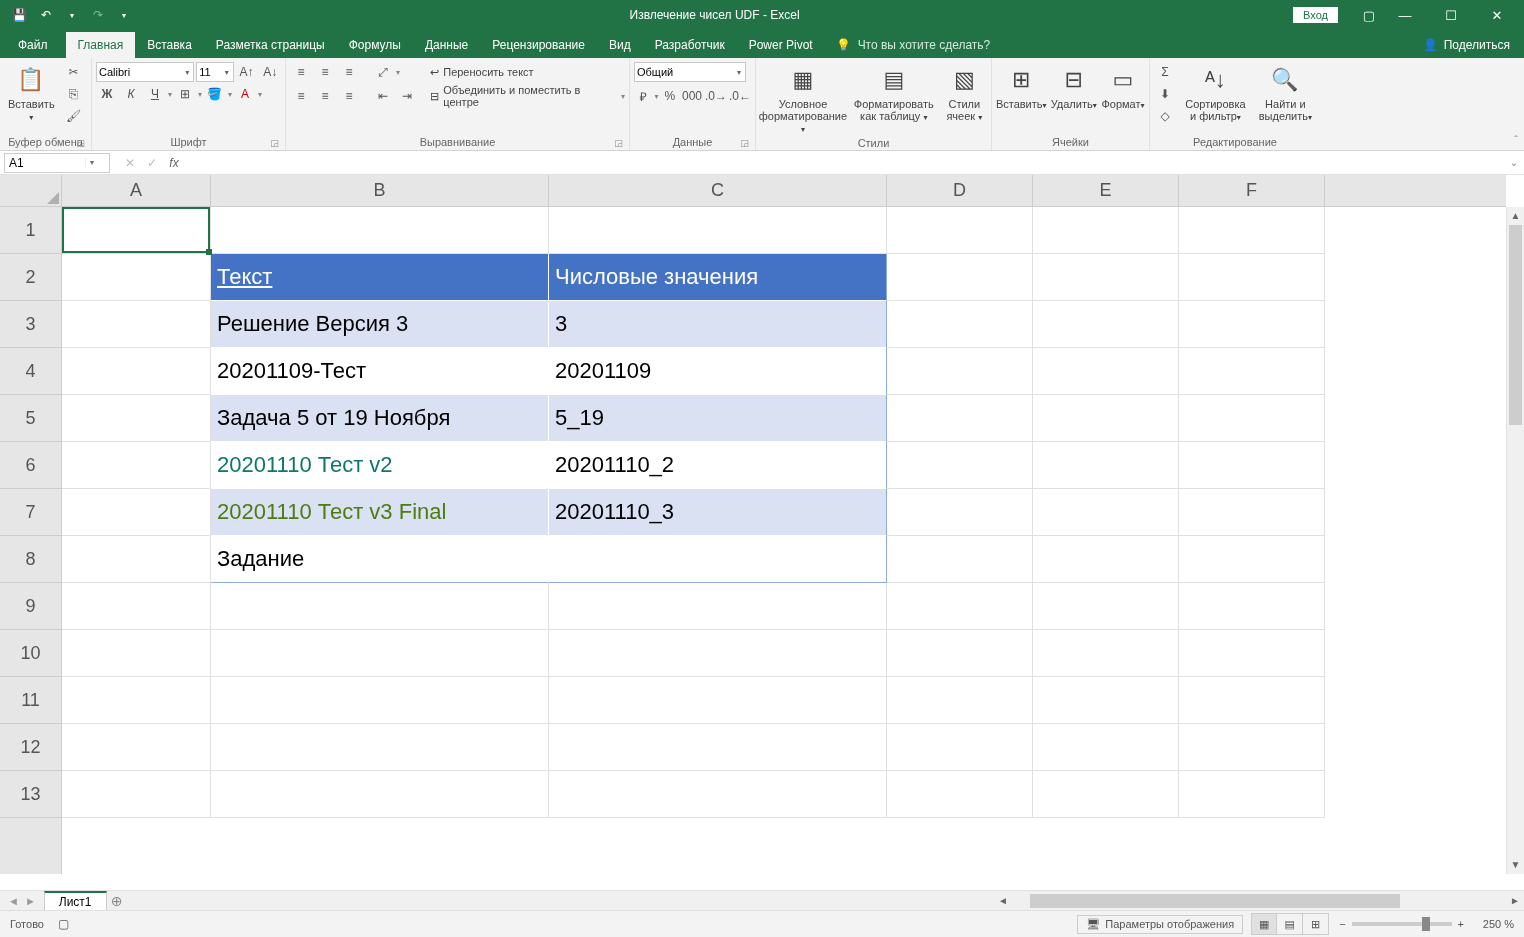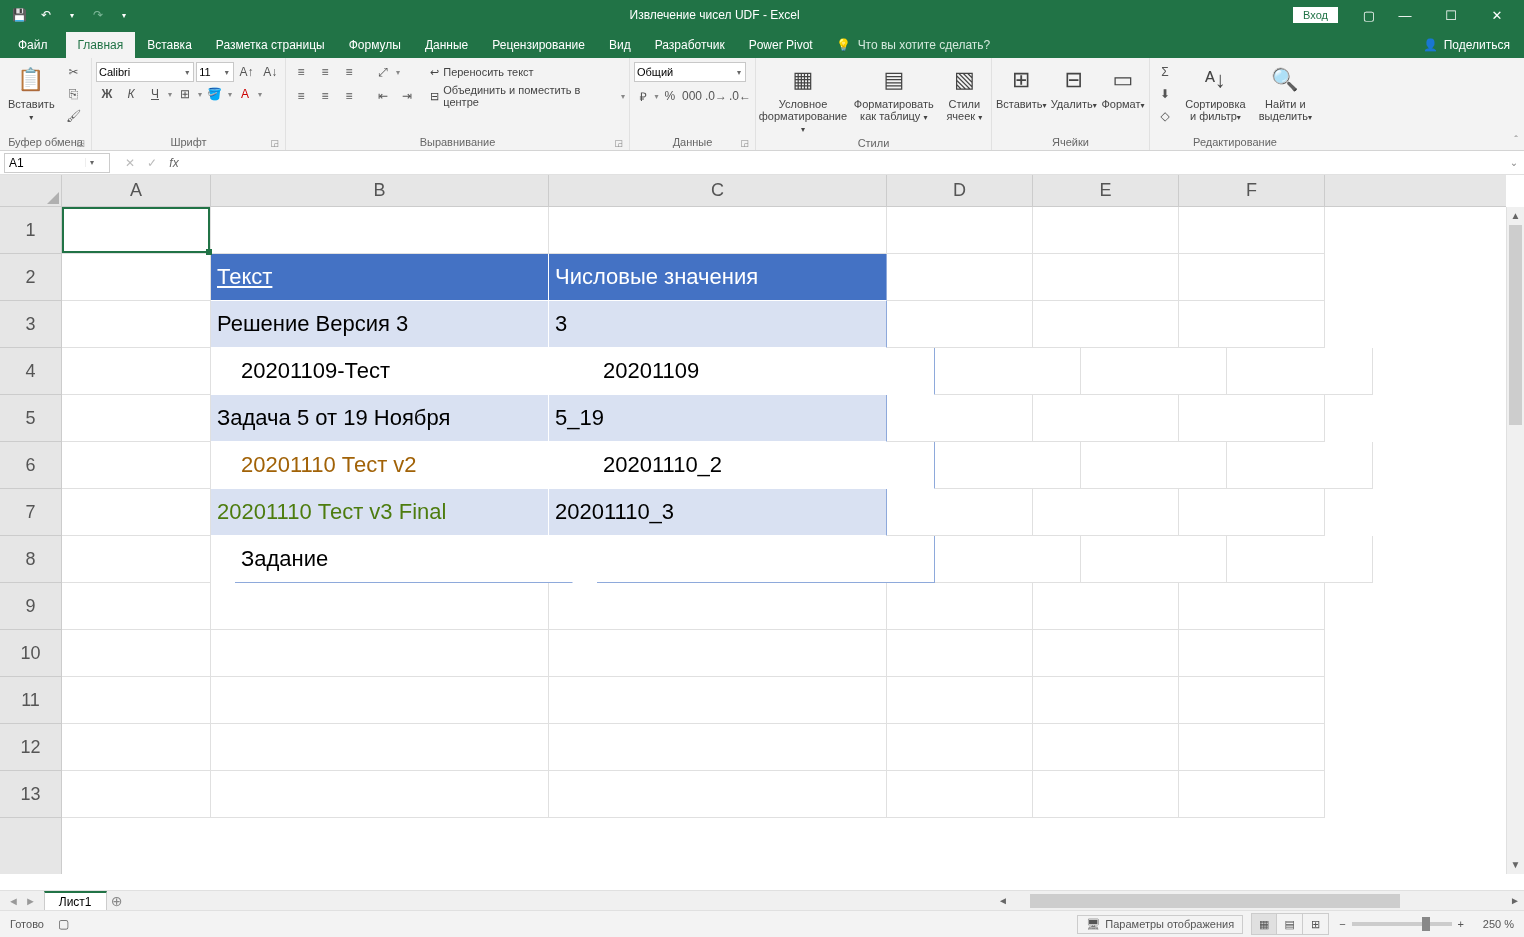--- a/index.html
+++ b/index.html
@@ -63,21 +63,21 @@
 .rowhead { height:47px; border-bottom:1px solid #ccc; display:flex; align-items:center; justify-content:center; font-size:18px; color:#555; }
 .cells { position:absolute; left:62px; top:32px; right:18px; bottom:18px; }
 .cellrow { display:flex; height:47px; }
 .cell { border-right:1px solid #e0e0e0; border-bottom:1px solid #e0e0e0; padding:4px 6px; font-size:22px; display:flex; align-items:center; overflow:hidden; white-space:nowrap; }
 .sel { position:absolute; border:2px solid #217346; pointer-events:none; }
 .sel .handle { position:absolute; right:-4px; bottom:-4px; width:6px; height:6px; background:#217346; }
 
 
 .th { background:#4472C4; color:#fff; font-weight:400; border-right:1px solid #fff; border-bottom:1px solid #fff; }
 .td-odd { background:#D9E1F2; border-right:1px solid #fff; border-bottom:1px solid #fff; }
-.td-even { background:#fff; border-right:1px solid #fff; border-bottom:1px solid #fff;margin-left:24px; }
+.td-even { background:#fff; border-right:1px solid #fff; border-bottom:1px solid #fff; }
 .tbl-border { border-right:1px solid #8ea9db !important; }
 .tbl-bottom { border-bottom:1px solid #8ea9db !important; }
 
 
 .vscroll { position:absolute; right:0; top:32px; width:18px; bottom:18px; background:#f0f0f0; border-left:1px solid #e0e0e0; }
 .vscroll .up,.vscroll .down { height:18px; text-align:center; font-size:10px; color:#666; line-height:18px; }
 .vscroll .thumb { position:absolute; top:18px; left:2px; right:2px; height:200px; background:#cdcdcd; }
 
 
 .sheettabs { position:absolute; left:0; right:0; bottom:27px; height:20px; background:#f0f0f0; display:flex; align-items:center; font-size:11px; border-top:1px solid #e0e0e0; }
@@ -383,21 +383,21 @@
       <div class="cellrow">
         <div class="cell" style="width: 149px;"></div>
         <div class="cell td-odd" style="width: 338px; color: rgb(0, 0, 0);">Задача 5 от 19 Ноября</div>
         <div class="cell td-odd tbl-border" style="width: 338px; color: rgb(0, 0, 0);">5_19</div>
         <div class="cell" style="width: 146px;"></div>
         <div class="cell" style="width: 146px;"></div>
         <div class="cell" style="width: 146px;"></div>
       </div>
       <div class="cellrow">
         <div class="cell" style="width: 149px;"></div>
-        <div class="cell td-even" style="width: 338px; color: #a16207;">20201110 Тест v2</div>
+        <div class="cell td-even" style="width: 338px; color: #0f766e;">20201110 Тест v2</div>
         <div class="cell td-even tbl-border" style="width: 338px; color: rgb(0, 0, 0);">20201110_2</div>
         <div class="cell" style="width: 146px;"></div>
         <div class="cell" style="width: 146px;"></div>
         <div class="cell" style="width: 146px;"></div>
       </div>
       <div class="cellrow">
         <div class="cell" style="width: 149px;"></div>
         <div class="cell td-odd" style="width: 338px; color: #4d7c0f;">20201110 Тест v3 Final</div>
         <div class="cell td-odd tbl-border" style="width: 338px; color: rgb(0, 0, 0);">20201110_3</div>
         <div class="cell" style="width: 146px;"></div>

